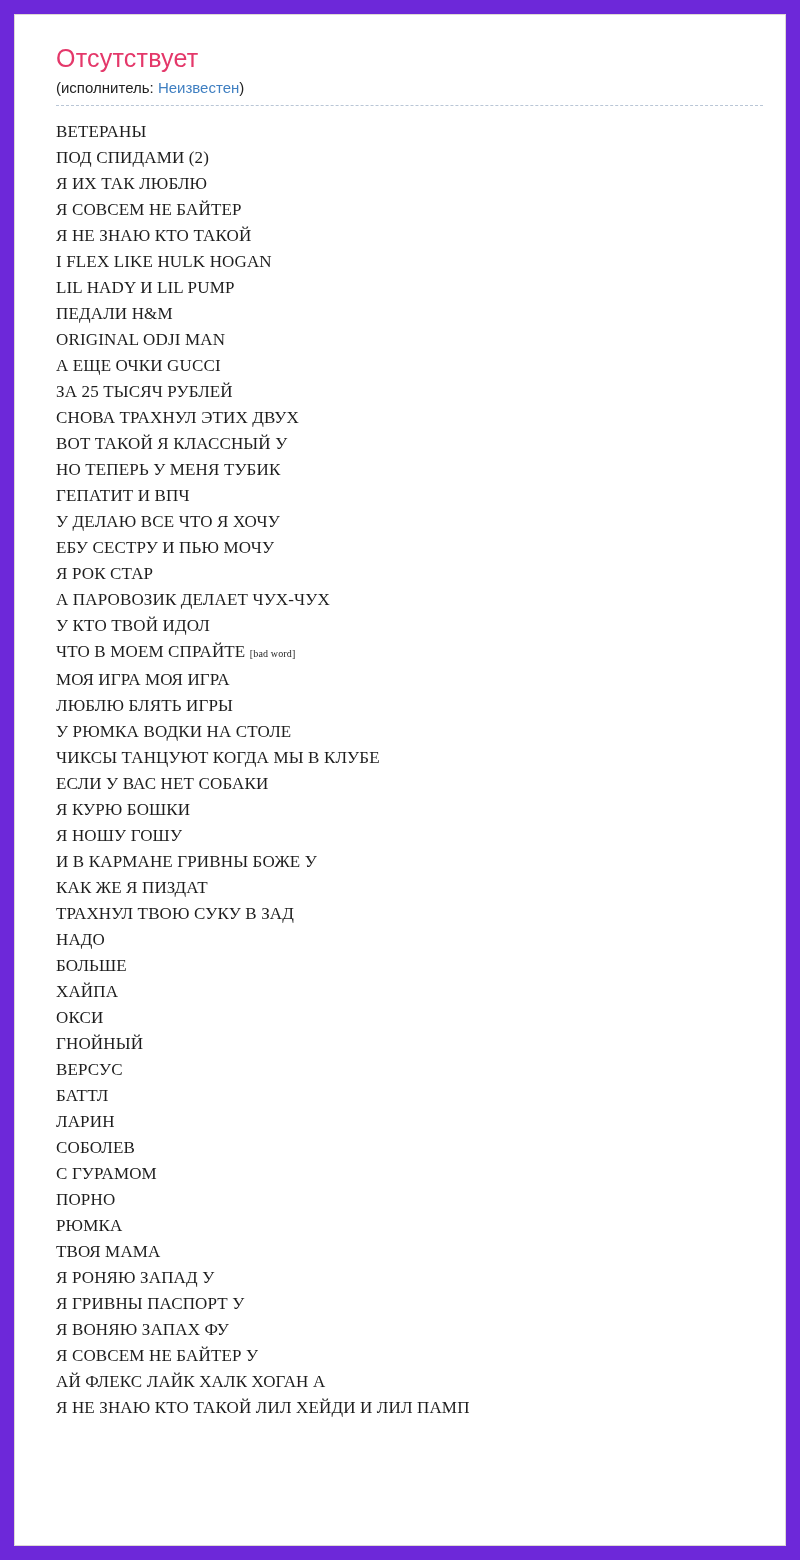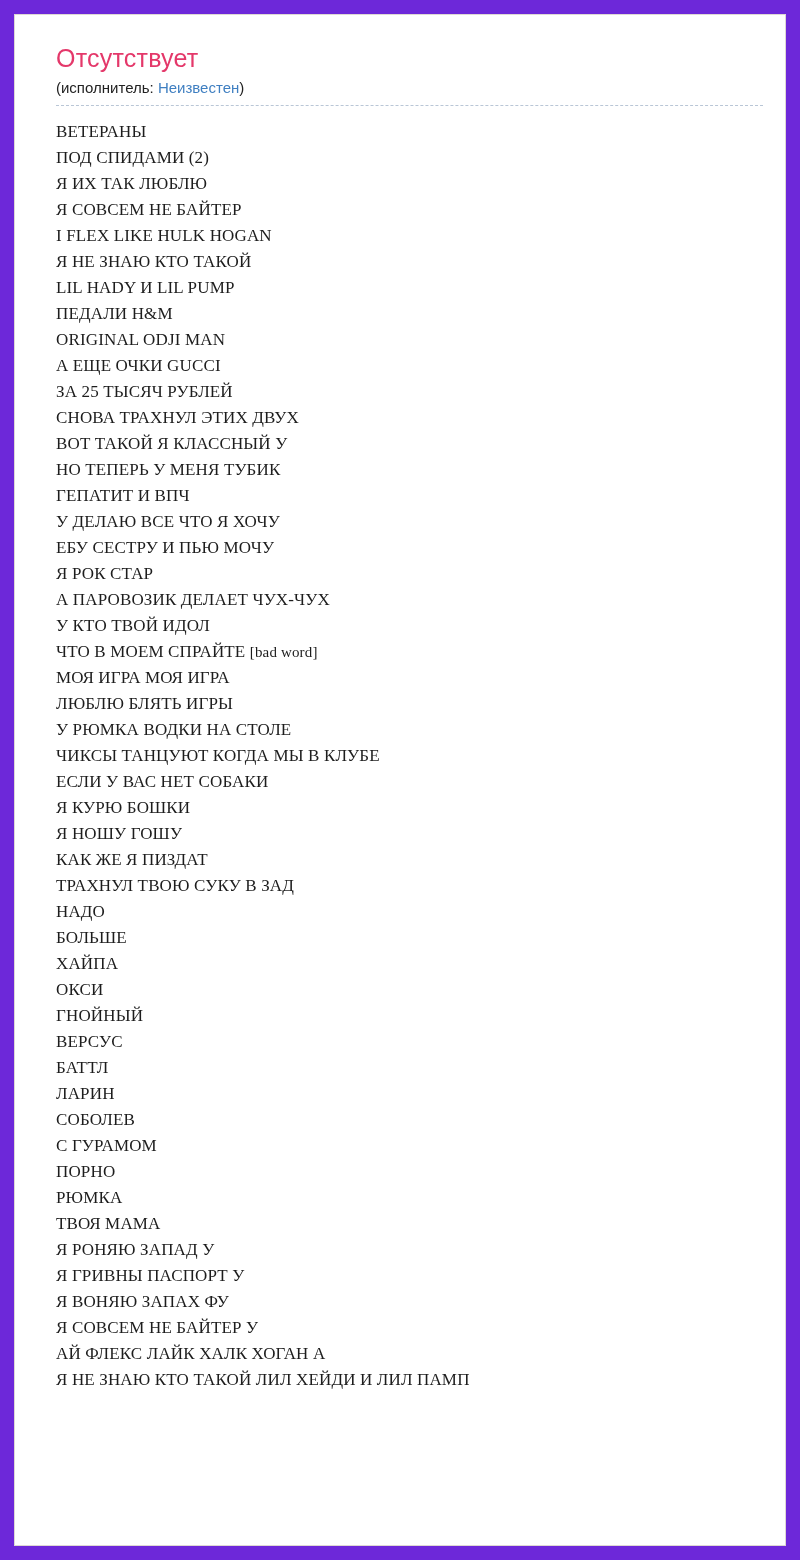--- a/index.html
+++ b/index.html
@@ -56,43 +56,43 @@
   }
   .lyric-line {
     font-size: 17px;
     line-height: 26px;
     color: #1d1d1d;
     white-space: pre-wrap;
     letter-spacing: 0.15px;
     font-family: Liberation Serif, serif;
   }
   .lyric-line .badword {
-    font-size: 15px;
+    font-size: 10px;
     color: #1d1d1d;
   }
 </style>
 </head>
 <body>
 
 <div class="page-frame">
   <div class="sheet">
 
     <h1 class="title">Отсутствует</h1>
 
     <div class="subtitle">
       <span>(исполнитель: </span><a href="#">Неизвестен</a><span>)</span>
     </div>
 
     <div class="lyrics">
         <div class="lyric-line">ВЕТЕРАНЫ</div>
         <div class="lyric-line">ПОД СПИДАМИ (2)</div>
         <div class="lyric-line">Я ИХ ТАК ЛЮБЛЮ</div>
         <div class="lyric-line">Я СОВСЕМ НЕ БАЙТЕР</div>
+        <div class="lyric-line">Я НЕ ЗНАЮ КТО ТАКОЙ</div>
         <div class="lyric-line">I FLEX LIKE HULK HOGAN</div>
-        <div class="lyric-line">Я НЕ ЗНАЮ КТО ТАКОЙ</div>
         <div class="lyric-line">LIL HADY И LIL PUMP</div>
         <div class="lyric-line">ПЕДАЛИ H&amp;M</div>
         <div class="lyric-line">ORIGINAL ODJI MAN</div>
         <div class="lyric-line">А ЕЩЕ ОЧКИ GUCCI</div>
         <div class="lyric-line">ЗА 25 ТЫСЯЧ РУБЛЕЙ</div>
         <div class="lyric-line">СНОВА ТРАХНУЛ ЭТИХ ДВУХ</div>
         <div class="lyric-line">ВОТ ТАКОЙ Я КЛАССНЫЙ У</div>
         <div class="lyric-line">НО ТЕПЕРЬ У МЕНЯ ТУБИК</div>
         <div class="lyric-line">ГЕПАТИТ И ВПЧ</div>
         <div class="lyric-line">У ДЕЛАЮ ВСЕ ЧТО Я ХОЧУ</div>
@@ -101,20 +101,21 @@
         <div class="lyric-line">А ПАРОВОЗИК ДЕЛАЕТ ЧУХ-ЧУХ</div>
         <div class="lyric-line">У КТО ТВОЙ ИДОЛ</div>
         <div class="lyric-line">ЧТО В МОЕМ СПРАЙТЕ <span class="badword">[bad word]</span></div>
         <div class="lyric-line">МОЯ ИГРА МОЯ ИГРА</div>
         <div class="lyric-line">ЛЮБЛЮ БЛЯТЬ ИГРЫ</div>
         <div class="lyric-line">У РЮМКА ВОДКИ НА СТОЛЕ</div>
         <div class="lyric-line">ЧИКСЫ ТАНЦУЮТ КОГДА МЫ В КЛУБЕ</div>
         <div class="lyric-line">ЕСЛИ У ВАС НЕТ СОБАКИ</div>
         <div class="lyric-line">Я КУРЮ БОШКИ</div>
         <div class="lyric-line">Я НОШУ ГОШУ</div>
+        <div class="lyric-line">И В КАРМАНЕ ГРИВНЫ БОЖЕ У</div>
         <div class="lyric-line">КАК ЖЕ Я ПИЗДАТ</div>
         <div class="lyric-line">ТРАХНУЛ ТВОЮ СУКУ В ЗАД</div>
         <div class="lyric-line">НАДО</div>
         <div class="lyric-line">БОЛЬШЕ</div>
         <div class="lyric-line">ХАЙПА</div>
         <div class="lyric-line">ОКСИ</div>
         <div class="lyric-line">ГНОЙНЫЙ</div>
         <div class="lyric-line">ВЕРСУС</div>
         <div class="lyric-line">БАТТЛ</div>
         <div class="lyric-line">ЛАРИН</div>

